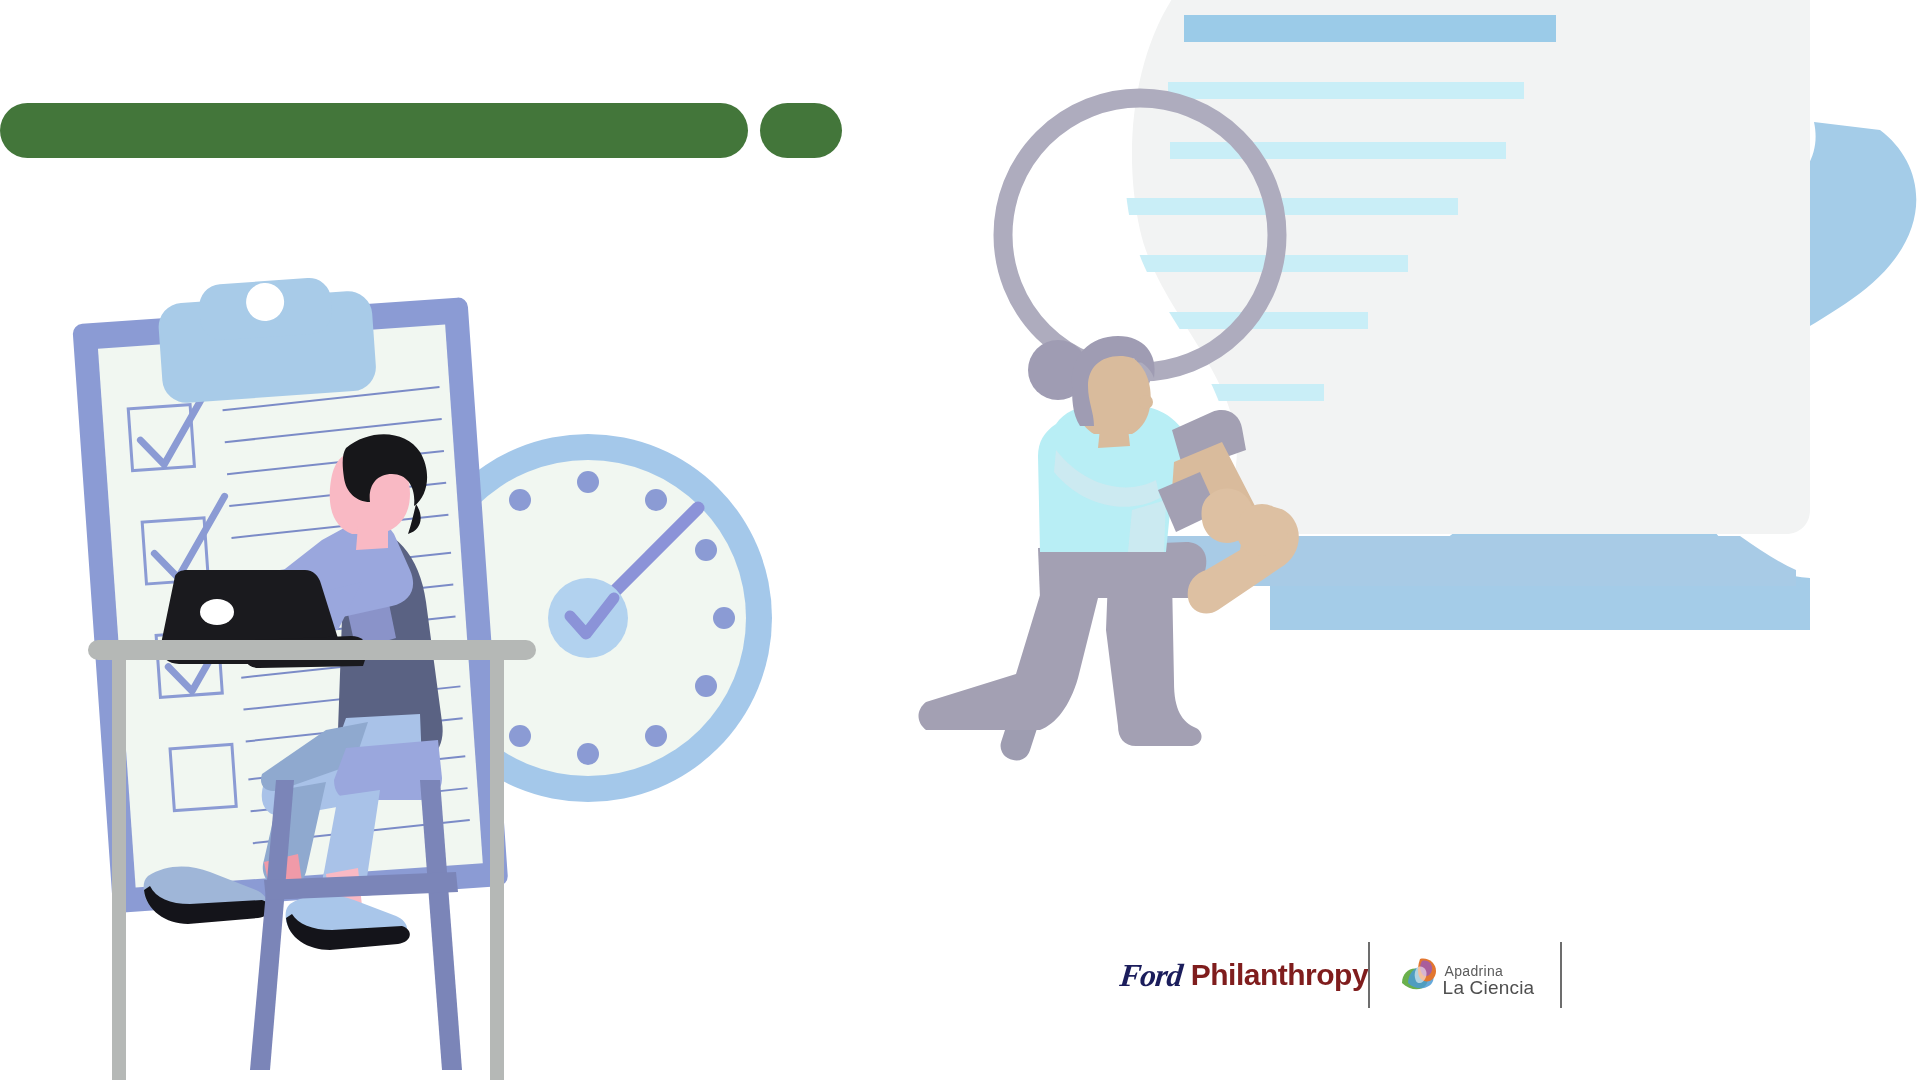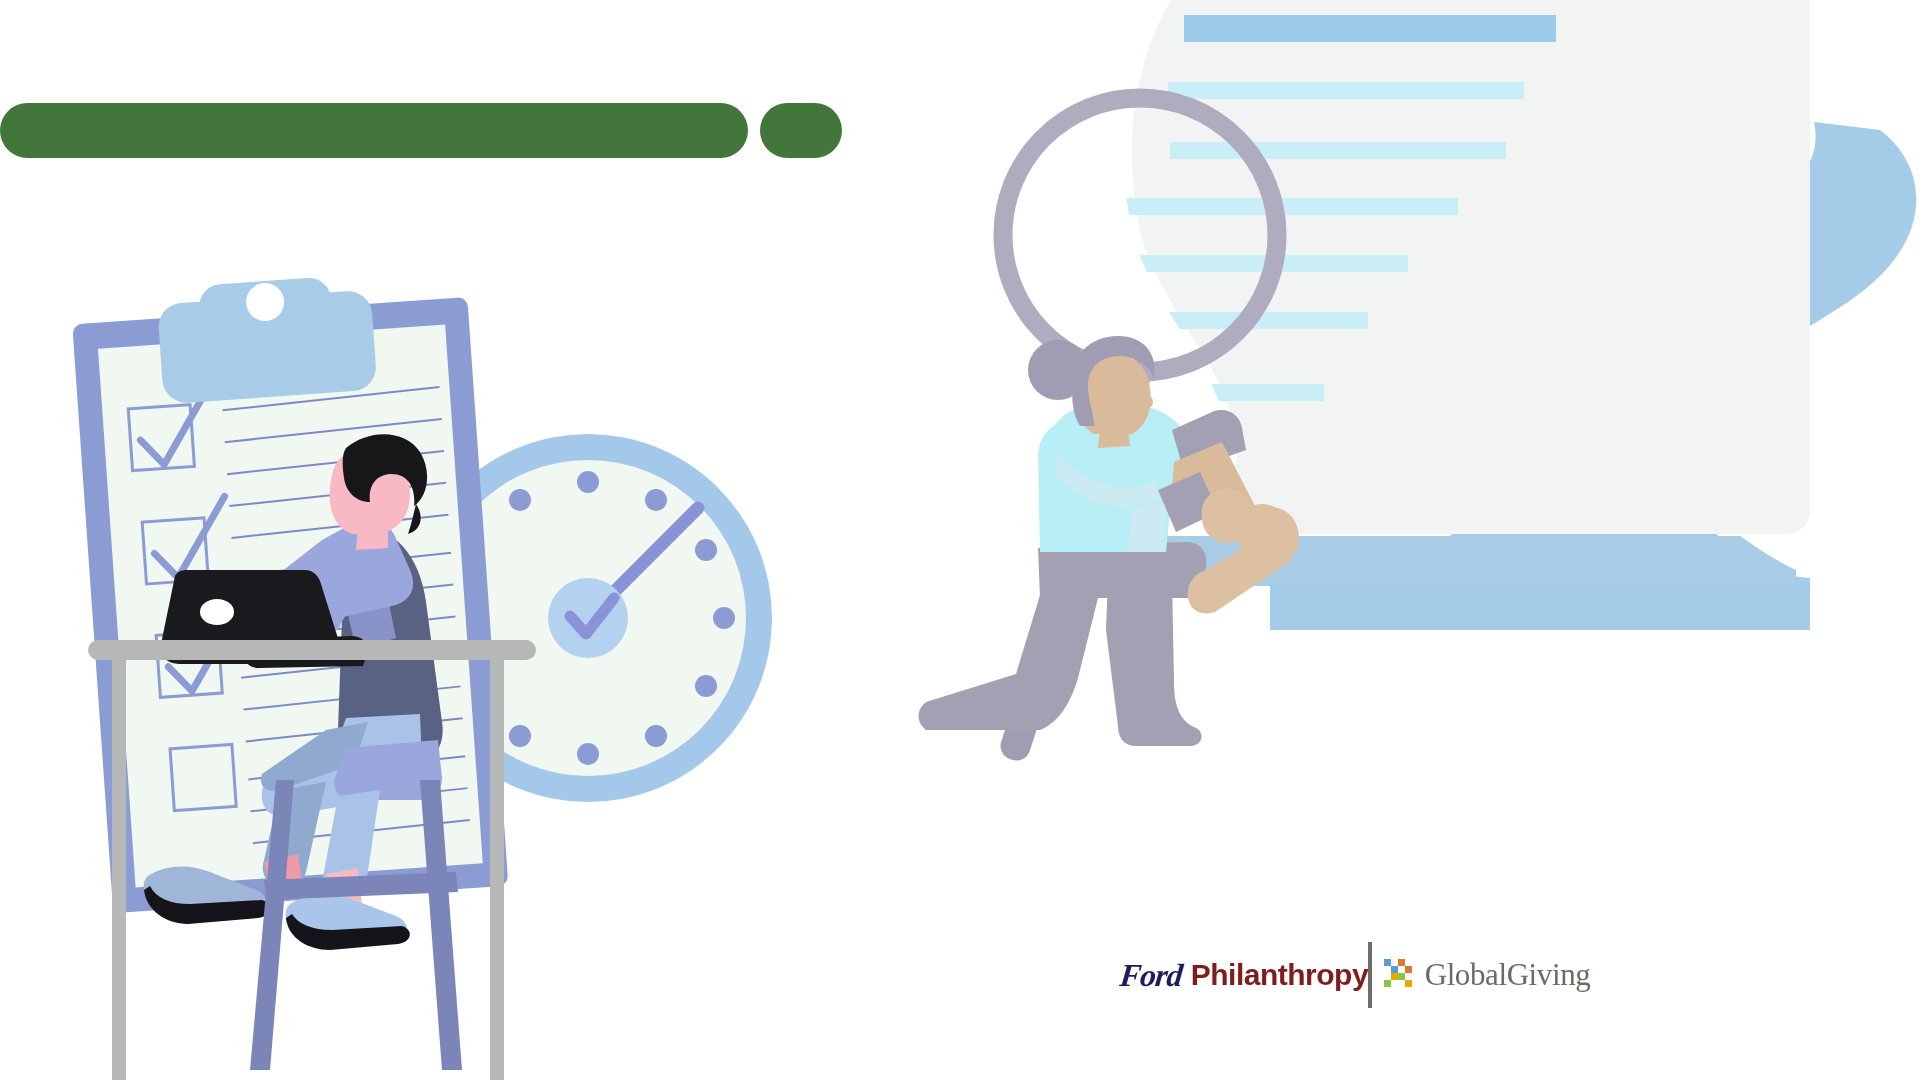--- a/index.html
+++ b/index.html
@@ -284,34 +284,34 @@
 
     <div class="logo-cell" id="ford-cell">
       <div class="ford-wrap">
         <span class="ford-script">Ford</span>
         <span class="ford-word">Philanthropy</span>
       </div>
     </div>
 
     <div class="logo-sep"></div>
 
-
-    <div class="logo-sep"></div>
-
-    <div class="logo-cell" id="gg-cell">
-      <div class="gg-wrap">
-        <svg width="36" height="36" viewBox="0 0 36 36">
-          <rect x="2" y="2" width="7" height="7" fill="#5b9bd5"></rect>
-          <rect x="9" y="9" width="7" height="7" fill="#5b9bd5"></rect>
-          <rect x="16" y="2" width="7" height="7" fill="#e2762f"></rect>
-          <rect x="23" y="9" width="7" height="7" fill="#e2762f"></rect>
-          <rect x="9" y="16" width="7" height="7" fill="#f0a500"></rect>
-          <rect x="16" y="16" width="7" height="7" fill="#8cc63f"></rect>
-          <rect x="2" y="23" width="7" height="7" fill="#8cc63f"></rect>
-          <rect x="23" y="23" width="7" height="7" fill="#f0a500"></rect>
+    <div class="logo-cell" id="apad-cell">
+      <div class="apad-wrap">
+        <svg width="44" height="44" viewBox="0 0 44 44">
+          <path d="M6,30 C6,20 14,14 22,16 C30,18 34,26 30,32 C26,38 14,38 6,30 Z" fill="#6ab04c"></path>
+          <path d="M12,30 C12,20 20,12 28,14 C36,16 40,24 36,30 C32,36 20,38 12,30 Z" fill="#4a9ad4" opacity="0.85"></path>
+          <path d="M24,6 C32,4 40,10 40,18 C40,25 34,30 28,28 C22,26 20,18 24,6 Z" fill="#e2762f"></path>
+          <path d="M26,8 C32,6 37,11 36,17 C35,22 30,25 27,22 C24,19 23,12 26,8 Z" fill="#9b59b6" opacity="0.8"></path>
+          <path d="M22,14 C28,12 32,18 30,24 C28,30 22,32 20,28 C18,24 18,17 22,14 Z" fill="#ffffff" opacity="0.55"></path>
         </svg>
-        <span class="gg-word">GlobalGiving</span>
+        <div class="apad-text">
+          <span class="apad-l1">Apadrina</span>
+          <span class="apad-l2">La Ciencia</span>
+        </div>
       </div>
     </div>
 
+    <div class="logo-sep"></div>
+
+
   </div>
 
 </div>
 
 </body></html>

